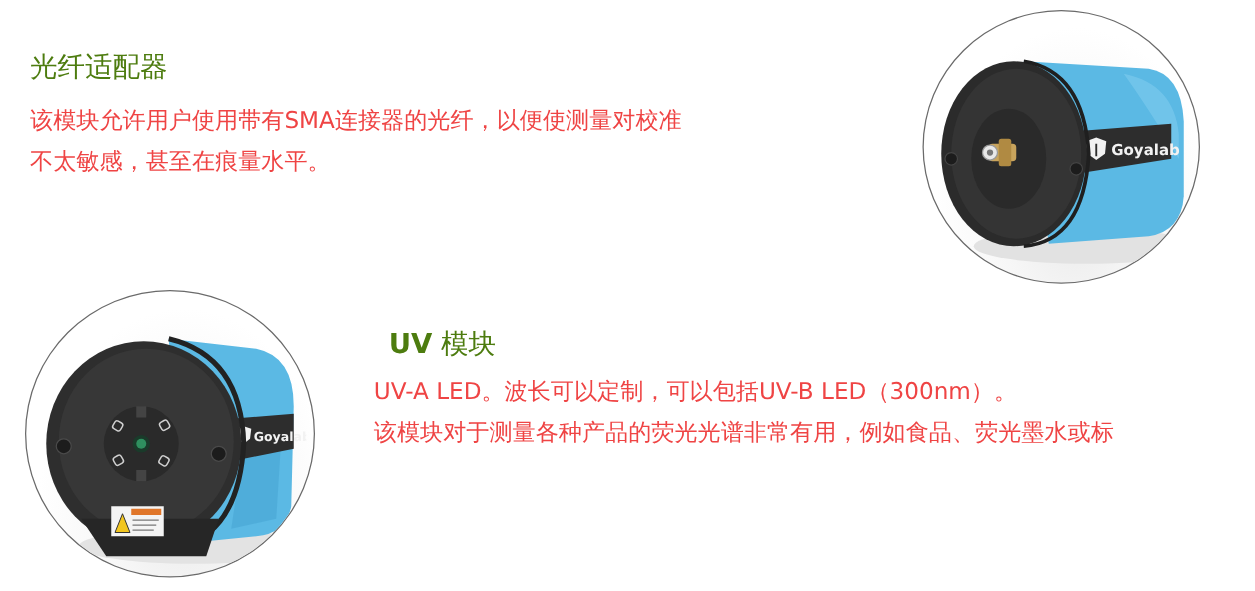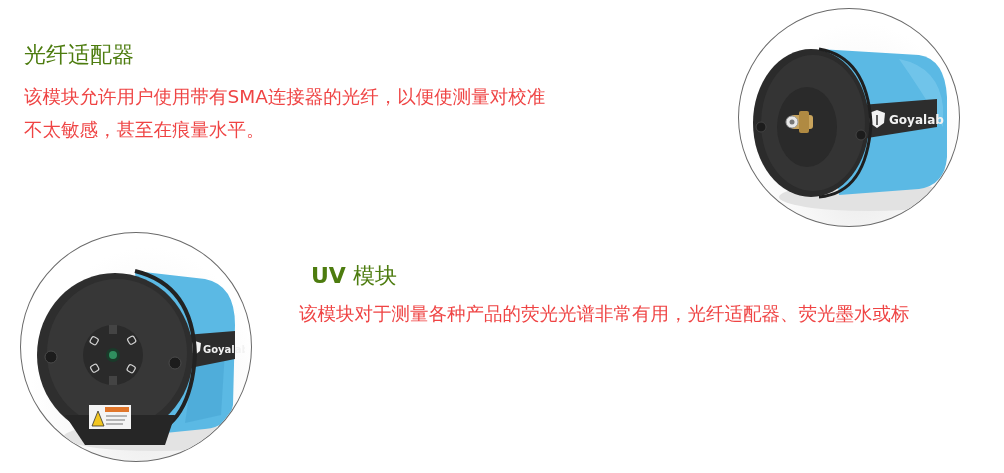--- a/index.html
+++ b/index.html
@@ -97,21 +97,22 @@
         <rect x="50" y="84" width="10" height="22" rx="2" fill="#b08a42"></rect>
         <circle cx="43" cy="95" r="6" fill="#e8e8e8" stroke="#999" stroke-width="1"></circle>
         <circle cx="43" cy="95" r="2.5" fill="#777"></circle>
       </g>
     </svg>
   </div>
 </div>
 
 <h2 class="section-title" id="title-uv"><span class="latin">UV</span><span> 模块</span></h2>
 <p class="body-text" id="text-uv">
-  <span class="line">该模块对于测量各种产品的荧光光谱非常有用，光纤适配器、荧光墨水或标</span>
+  <span class="line">UV-A LED。波长可以定制，可以包括UV-B LED（300nm）。</span>
+  <span class="line">该模块对于测量各种产品的荧光光谱非常有用，例如食品、荧光墨水或标</span>
 </p>
 
 <div class="product-circle" id="circle-uv" title="Goyalab UV LED module with warning label">
   <div class="device" style="left:14px; top:22px;">
     <svg width="210" height="200" viewBox="0 0 210 200">
 
       <ellipse cx="120" cy="182" rx="92" ry="14" fill="#e3e3e3"></ellipse>
 
       <path d="M100 16 L170 24 Q200 30 200 70 L198 150 Q194 172 170 174 L110 180 Z" fill="#5bb9e4"></path>
       <path d="M160 100 L190 96 L186 160 L150 168 Z" fill="#4aa8d6" opacity="0.7"></path>

